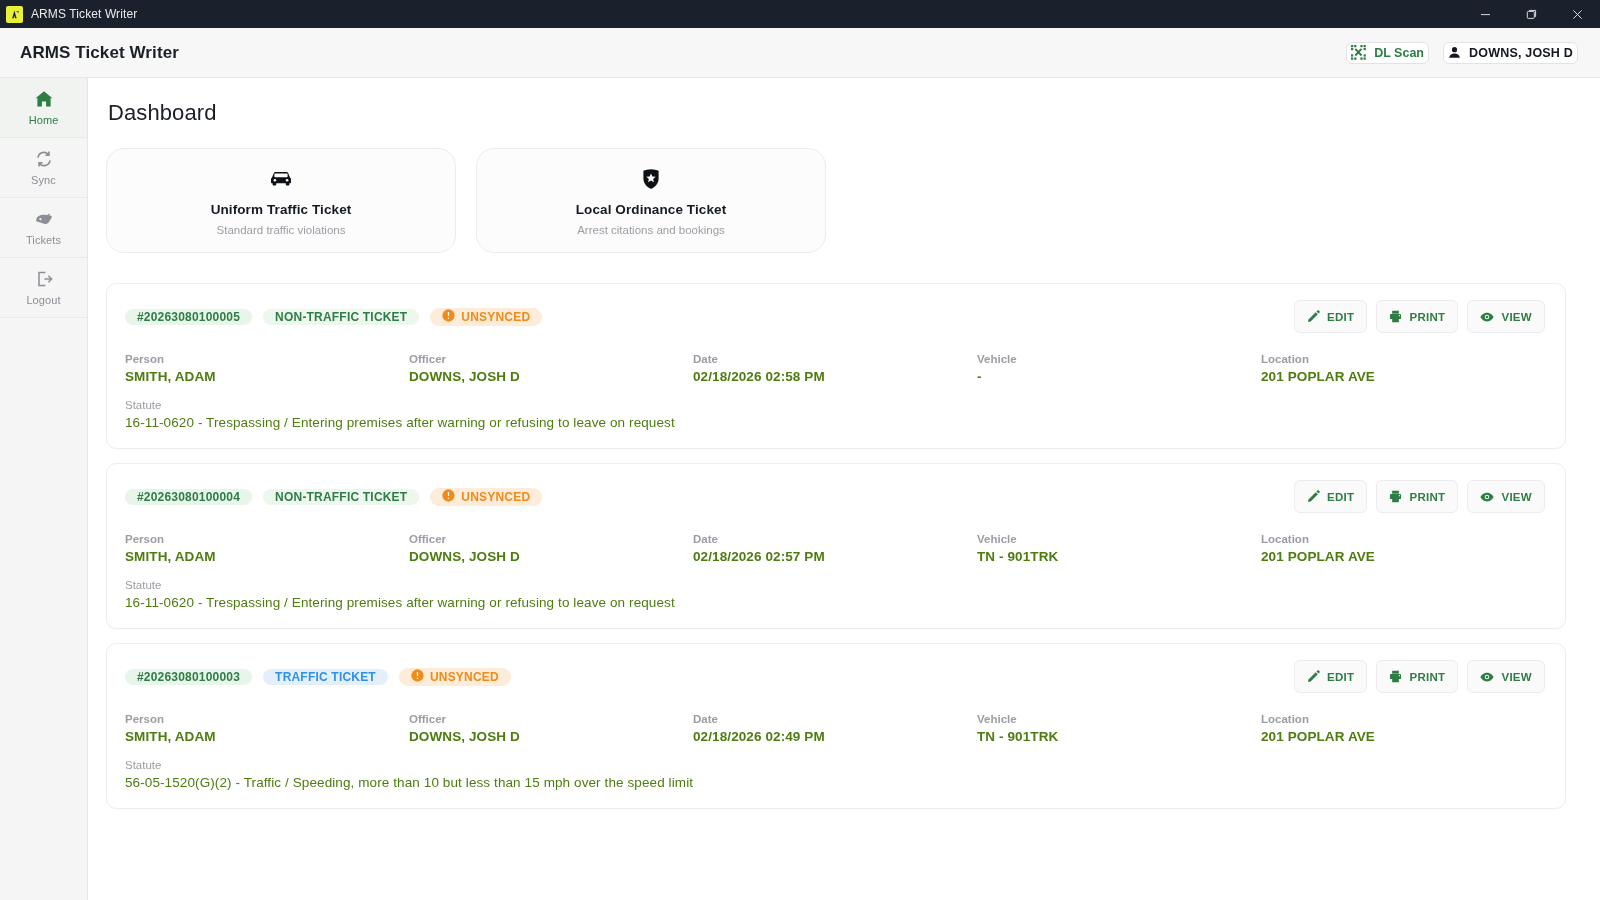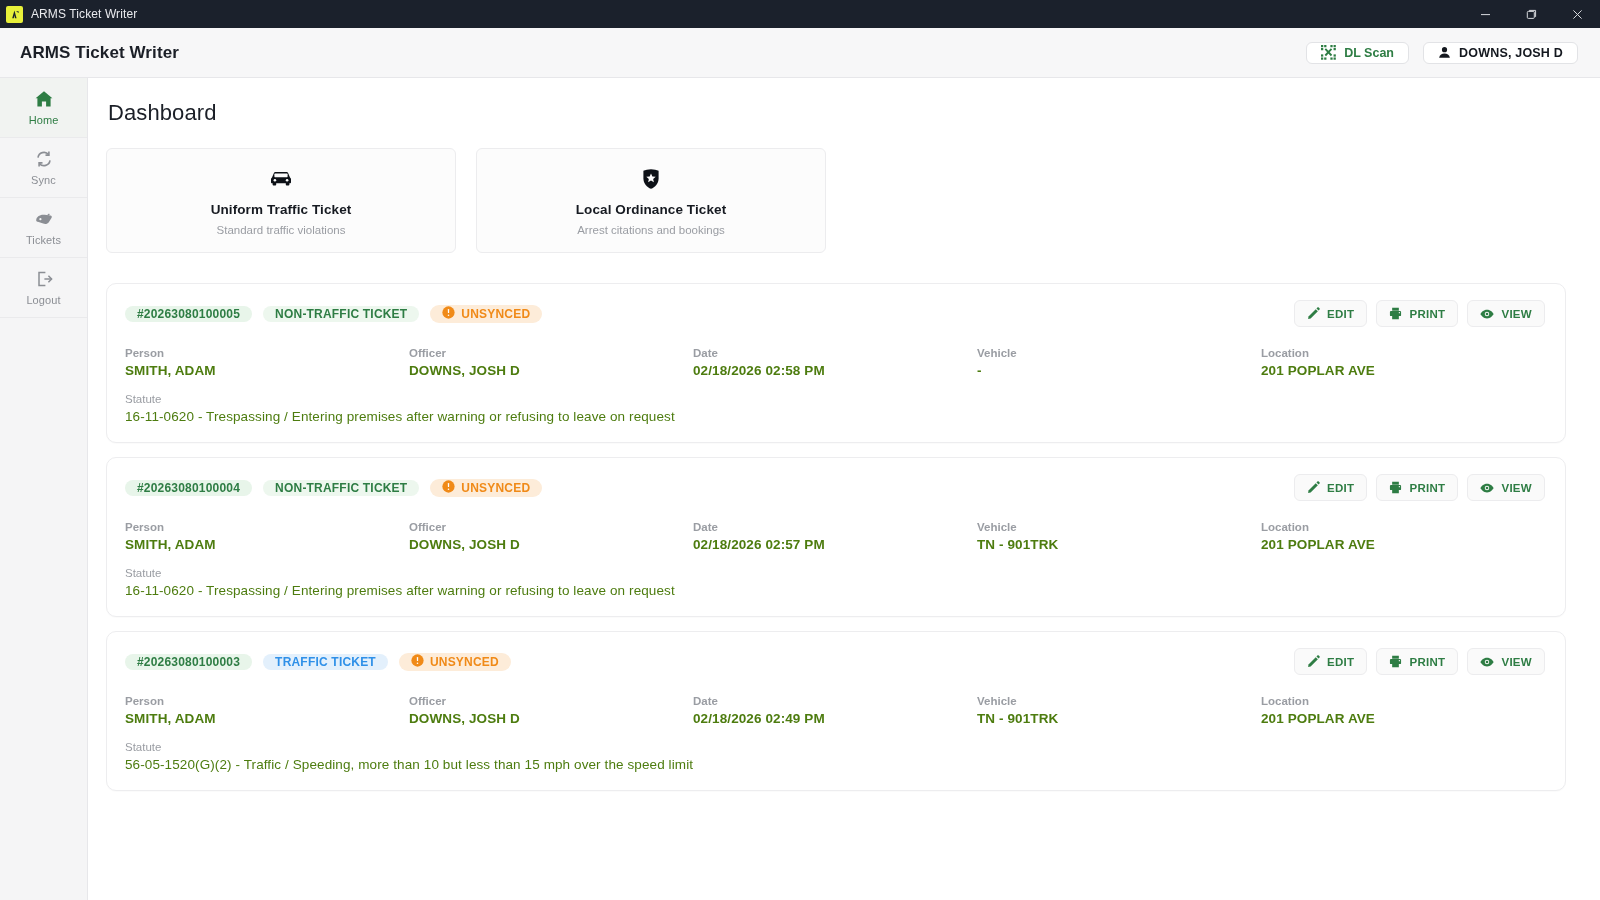--- a/index.html
+++ b/index.html
@@ -59,21 +59,21 @@
   .header-right { margin-left: auto; display: flex; align-items: center; gap: 14px; }
 
   .hdr-btn {
     height: 22px;
     border: 1px solid #e2e3e6;
     border-radius: 6px;
     background: #ffffff;
     display: flex;
     align-items: center;
     gap: 8px;
-    padding: 0 14px;
+    padding: 0 4px;
     font-size: 12.5px;
     cursor: pointer;
   }
   .hdr-btn.dlscan { color: #2e7d44; font-weight: 600; }
   .hdr-btn.user { color: #14181f; font-weight: 600; letter-spacing: .2px; }
   .hdr-btn svg { display:block; flex:none; }
 
   
   .body-wrap { display: flex; height: calc(900px - 28px - 50px); }
 
@@ -119,21 +119,21 @@
   
   .cards {
     display: grid;
     grid-template-columns: repeat(4, 1fr);
     gap: 20px;
     margin-bottom: 30px;
   }
   .card {
     background: #fcfcfc;
     border: 1px solid #ececee;
-    border-radius: 6px;
+    border-radius: 18px;
     height: 105px;
     display: flex;
     flex-direction: column;
     align-items: center;
     justify-content: center;
     cursor: pointer;
   }
   .card .card-icon { margin-bottom: 10px; color: #0d1117; }
   .card .card-icon svg { display:block; }
   .card .card-title {
@@ -178,21 +178,21 @@
   .badge.kind-nt { background: #edf7ee; color: #2e7d44; }
   .badge.kind-tt { background: #e3f0fc; color: #2f90e8; }
   .badge.sync    { background: #fdecd9; color: #f08a18; }
   .badge .dot-warn { display:block; }
 
   .actions { margin-left: auto; display: flex; gap: 9px; }
   .act-btn {
     border: 1px solid #ececee;
     background: #fafafa;
     border-radius: 6px;
-    height: 27px;
+    height: 33px;
     padding: 0 12px;
     display: flex;
     align-items: center;
     gap: 7px;
     color: #2e7d44;
     font-size: 11.5px;
     font-weight: bold;
     letter-spacing: .3px;
     cursor: pointer;
   }

